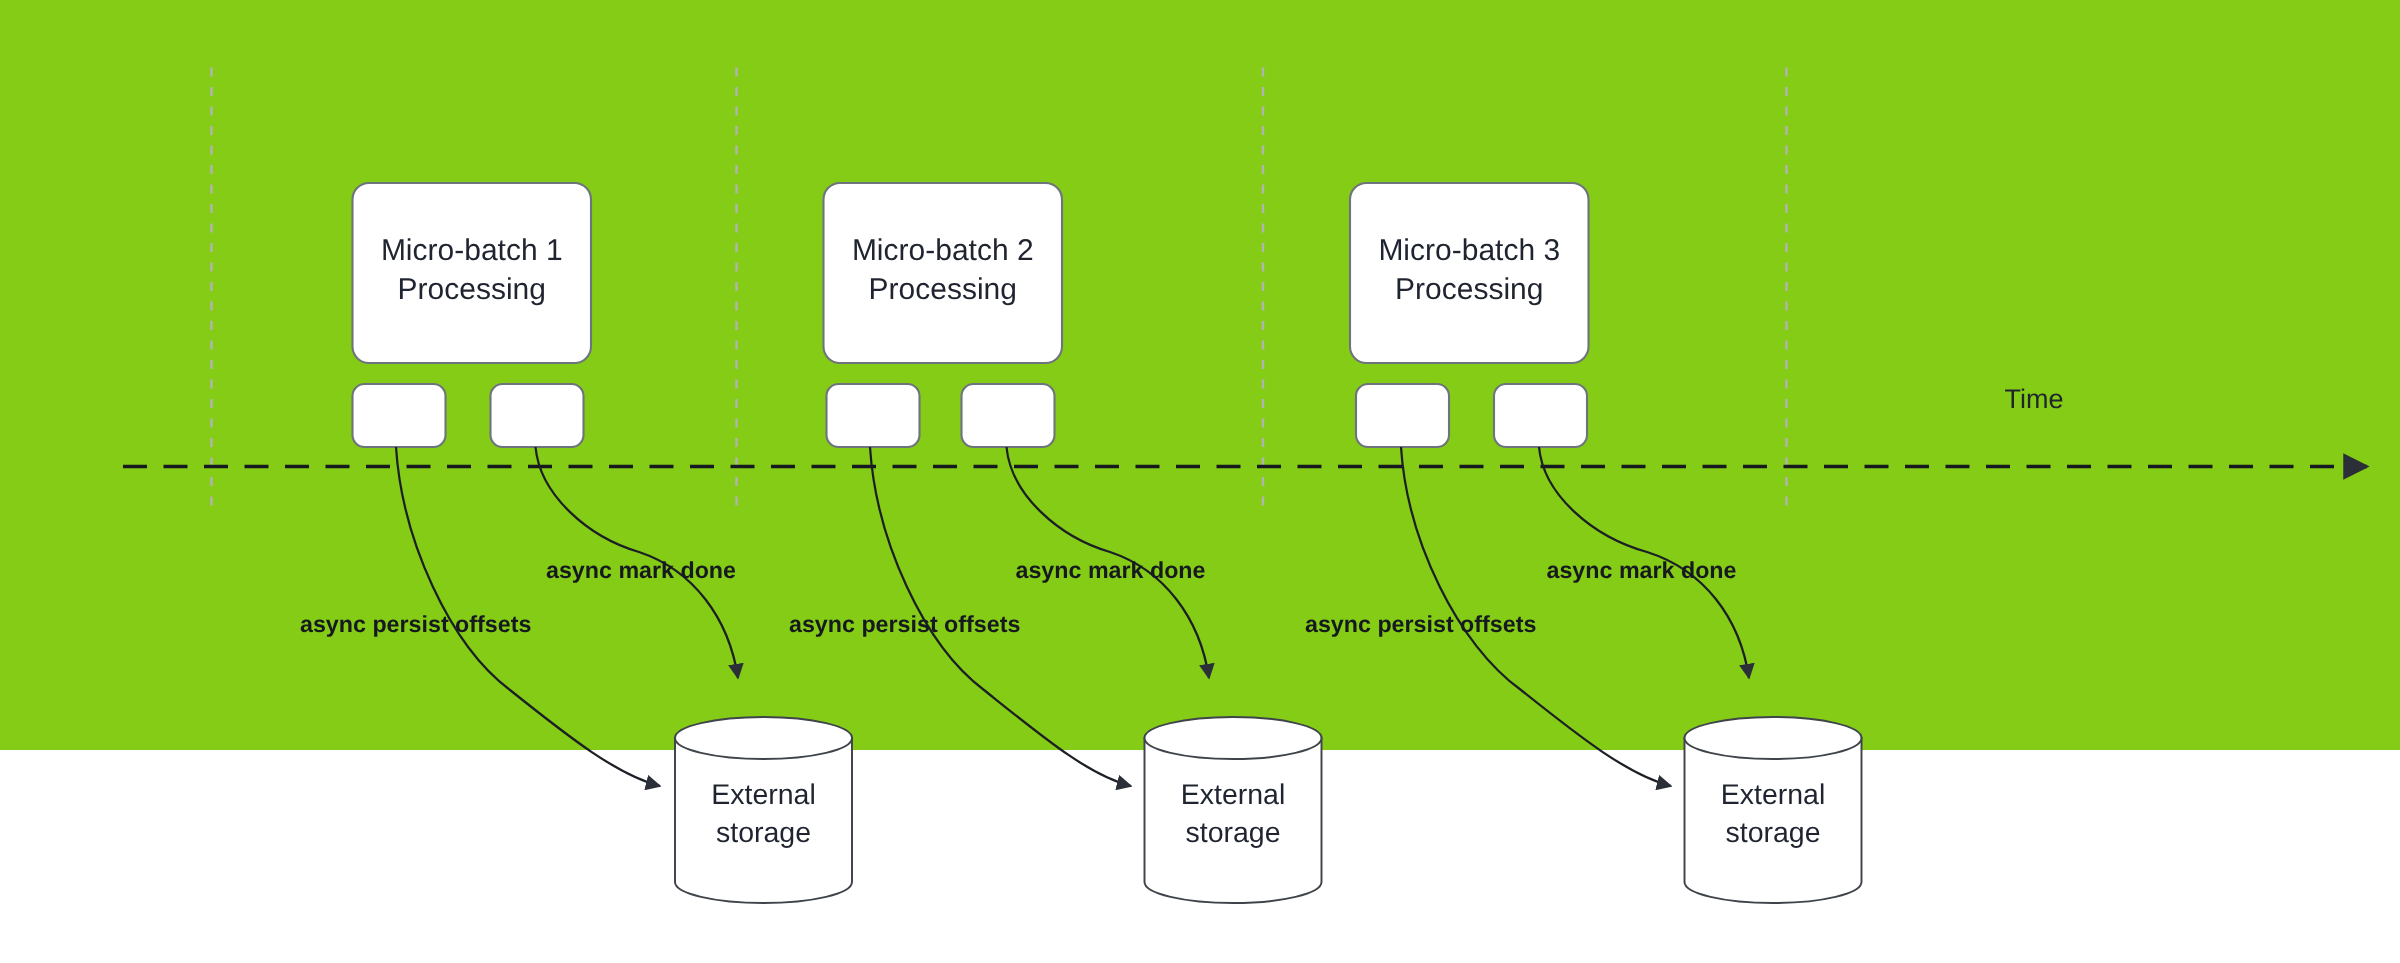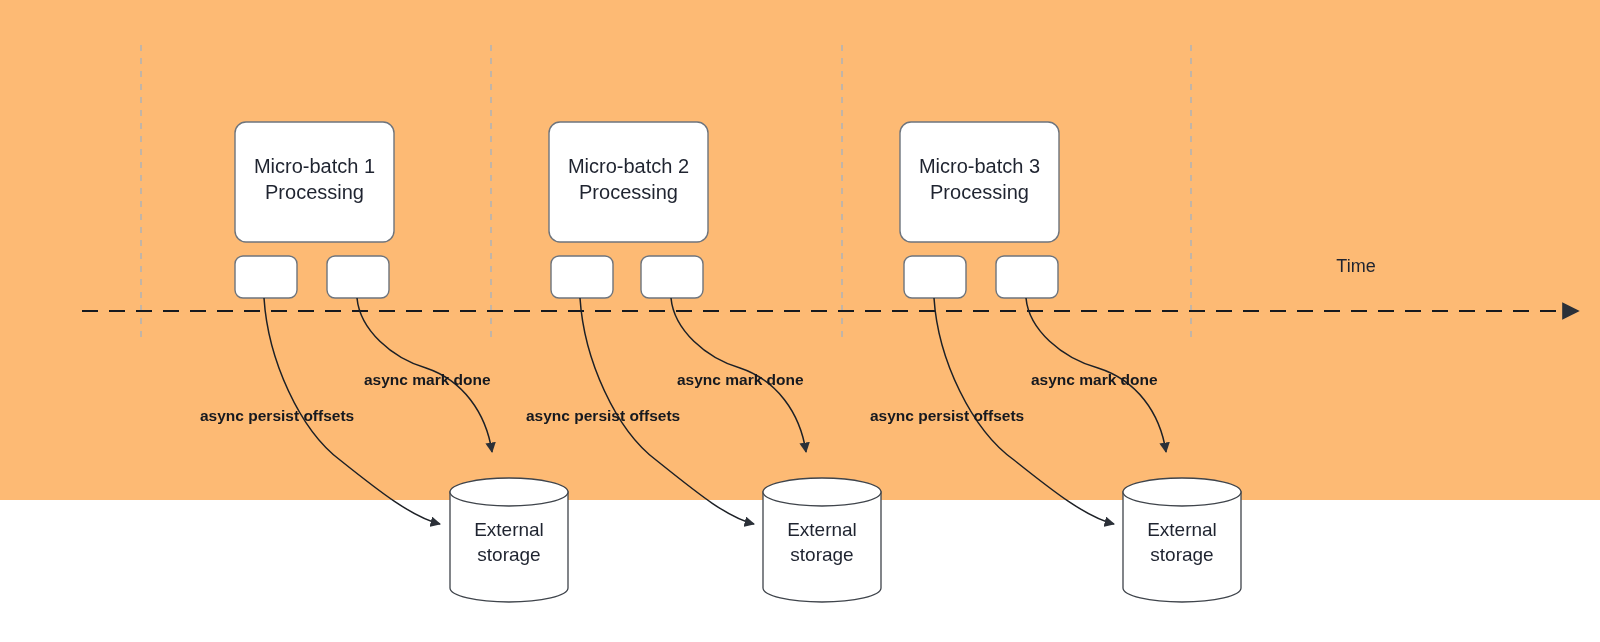--- a/index.html
+++ b/index.html
@@ -11,21 +11,21 @@
   body {
     font-family: "Liberation Sans", sans-serif;
     width: 1600px;
     height: 642px;
     overflow: hidden;
   }
   #canvas {
     position: relative;
     width: 1600px;
     height: 500px;
-    background: #fdba74;
+    background: #84cc16;
   }
   #diagram-svg {
     position: absolute;
     top: 0;
     left: 0;
     width: 1600px;
     height: 642px;
   }
   .box-label {
     font-family: "Liberation Sans", sans-serif;

